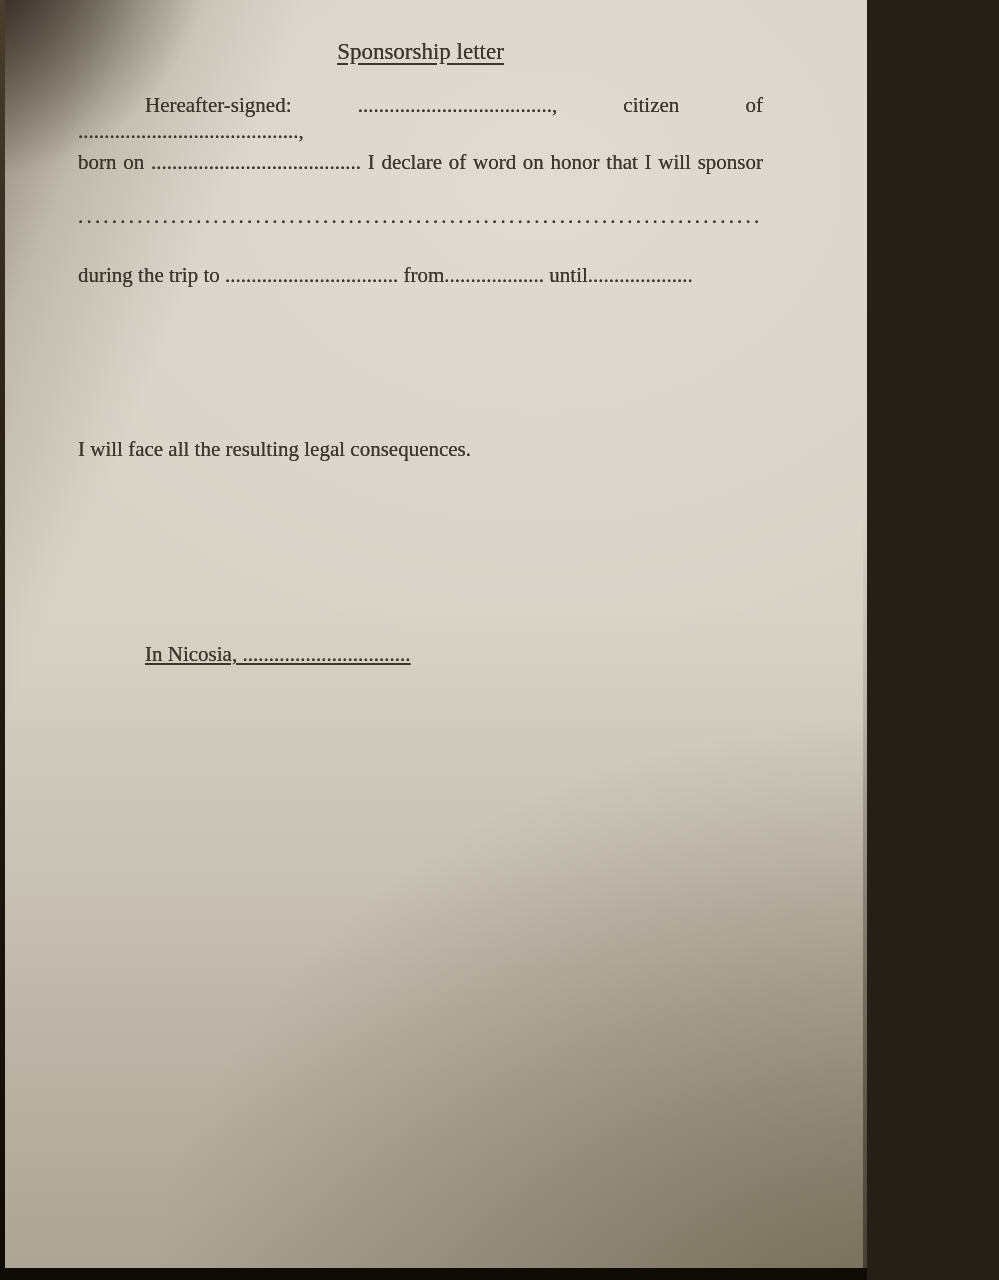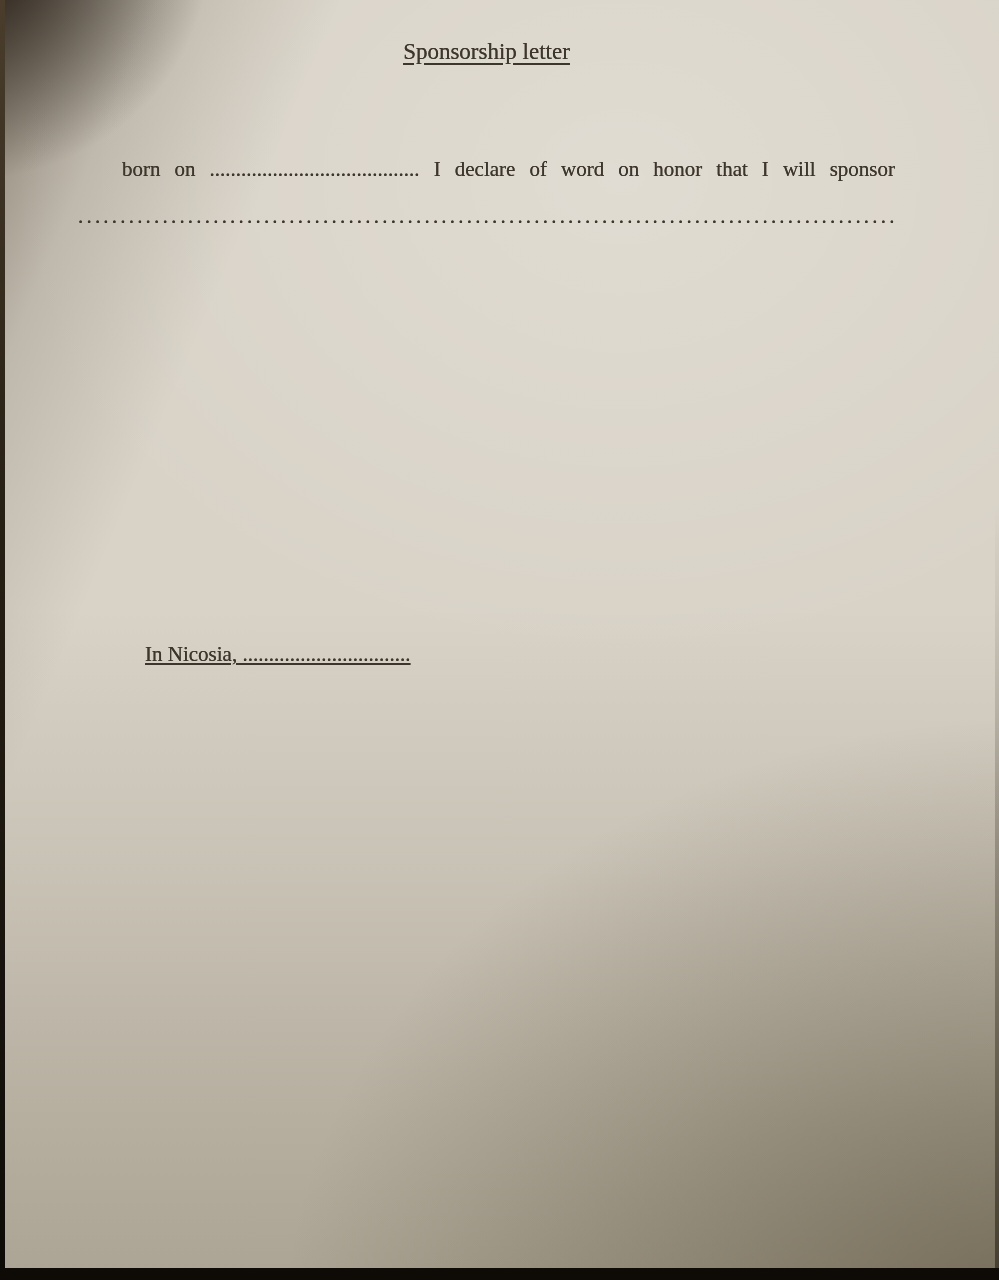--- a/index.html
+++ b/index.html
@@ -1,18 +1,18 @@
 <!DOCTYPE html>
 <html><head>
 <meta charset="utf-8">
 <style>
   html,body{margin:0;padding:0;background:#242018;}
   .photo{
     position:relative;
-    width:999px;height:1280px;
+    width:867px;height:1280px;
     overflow:hidden;
     background:linear-gradient(to bottom,#4a3d2c 0%,#261f14 40%,#0e0b07 100%);
     font-family:"Liberation Serif","DejaVu Serif",serif;
   }
   
   .paper{
     position:absolute;left:5px;top:0;right:0;bottom:12px;
     background-color:#d8d2c7;
     background-image:
       radial-gradient(340px 320px at -40px -50px, rgba(24,17,9,0.95), rgba(24,17,9,0) 72%),
@@ -36,40 +36,43 @@
   }
   .line{
     position:absolute;left:73px;right:104px;
     font-size:21px;line-height:26px;
     white-space:normal;
     text-shadow:0 0 0.6px rgba(56,48,38,0.9);
   }
   .just{text-align:justify;text-align-last:justify;}
   .ind{text-indent:67px;}
   .l1{top:92px;}
-  .l2{top:156px;margin-left:44px;}
+  .l2{top:149px;}
   .l3{top:203px;letter-spacing:3.2px;white-space:nowrap;overflow:hidden;}
   .l4{top:262px;}
   .l5{top:372px;}
   .l6{top:436px;}
   .l7{top:641px;text-decoration:underline;}
 </style>
 </head>
 <body>
 
 <div class="photo">
   <div class="paper">
 
     <div class="title">Sponsorship letter</div>
 
+    <div class="line l1 just ind">Hereafter-signed: ....................................., citizen of ..........................................,</div>
 
     <div class="line l2 just">born on ........................................ I declare of word on honor that I will sponsor</div>
 
     <div class="line l3">....................................................................................................</div>
 
+    <div class="line l4">during the trip to ................................. from................... until....................</div>
 
 
+    <div class="line l6">I will face all the resulting legal consequences.</div>
 
     <div class="line l7 ind">In Nicosia, ................................</div>
 
     <div class="edge-right-shade"></div>
   </div>
 </div>
 
 </body></html>

